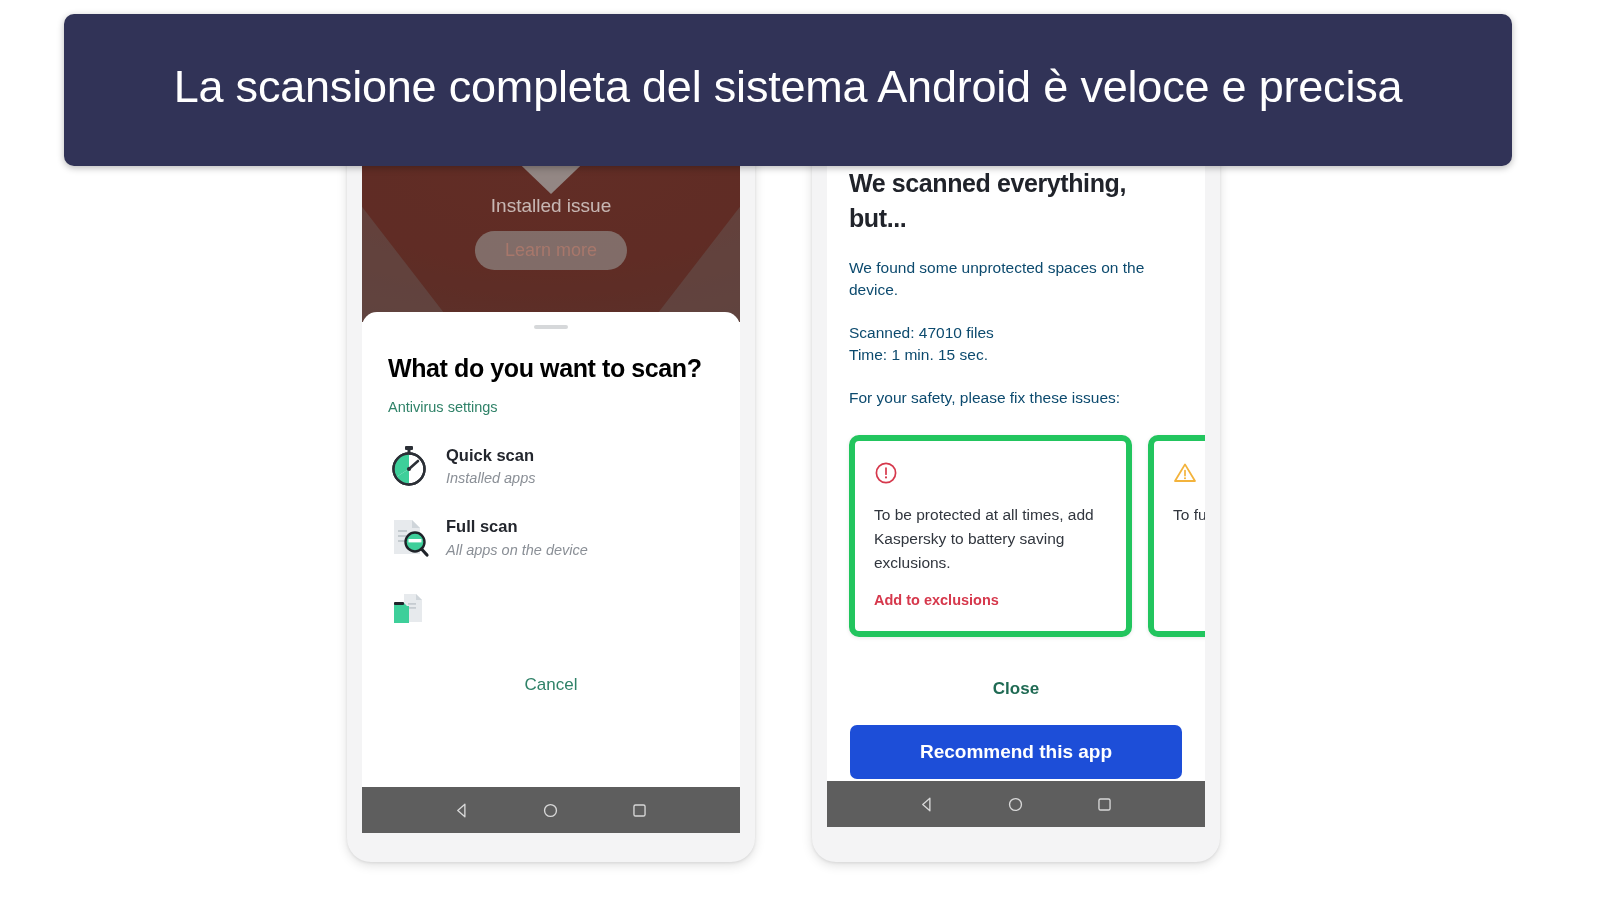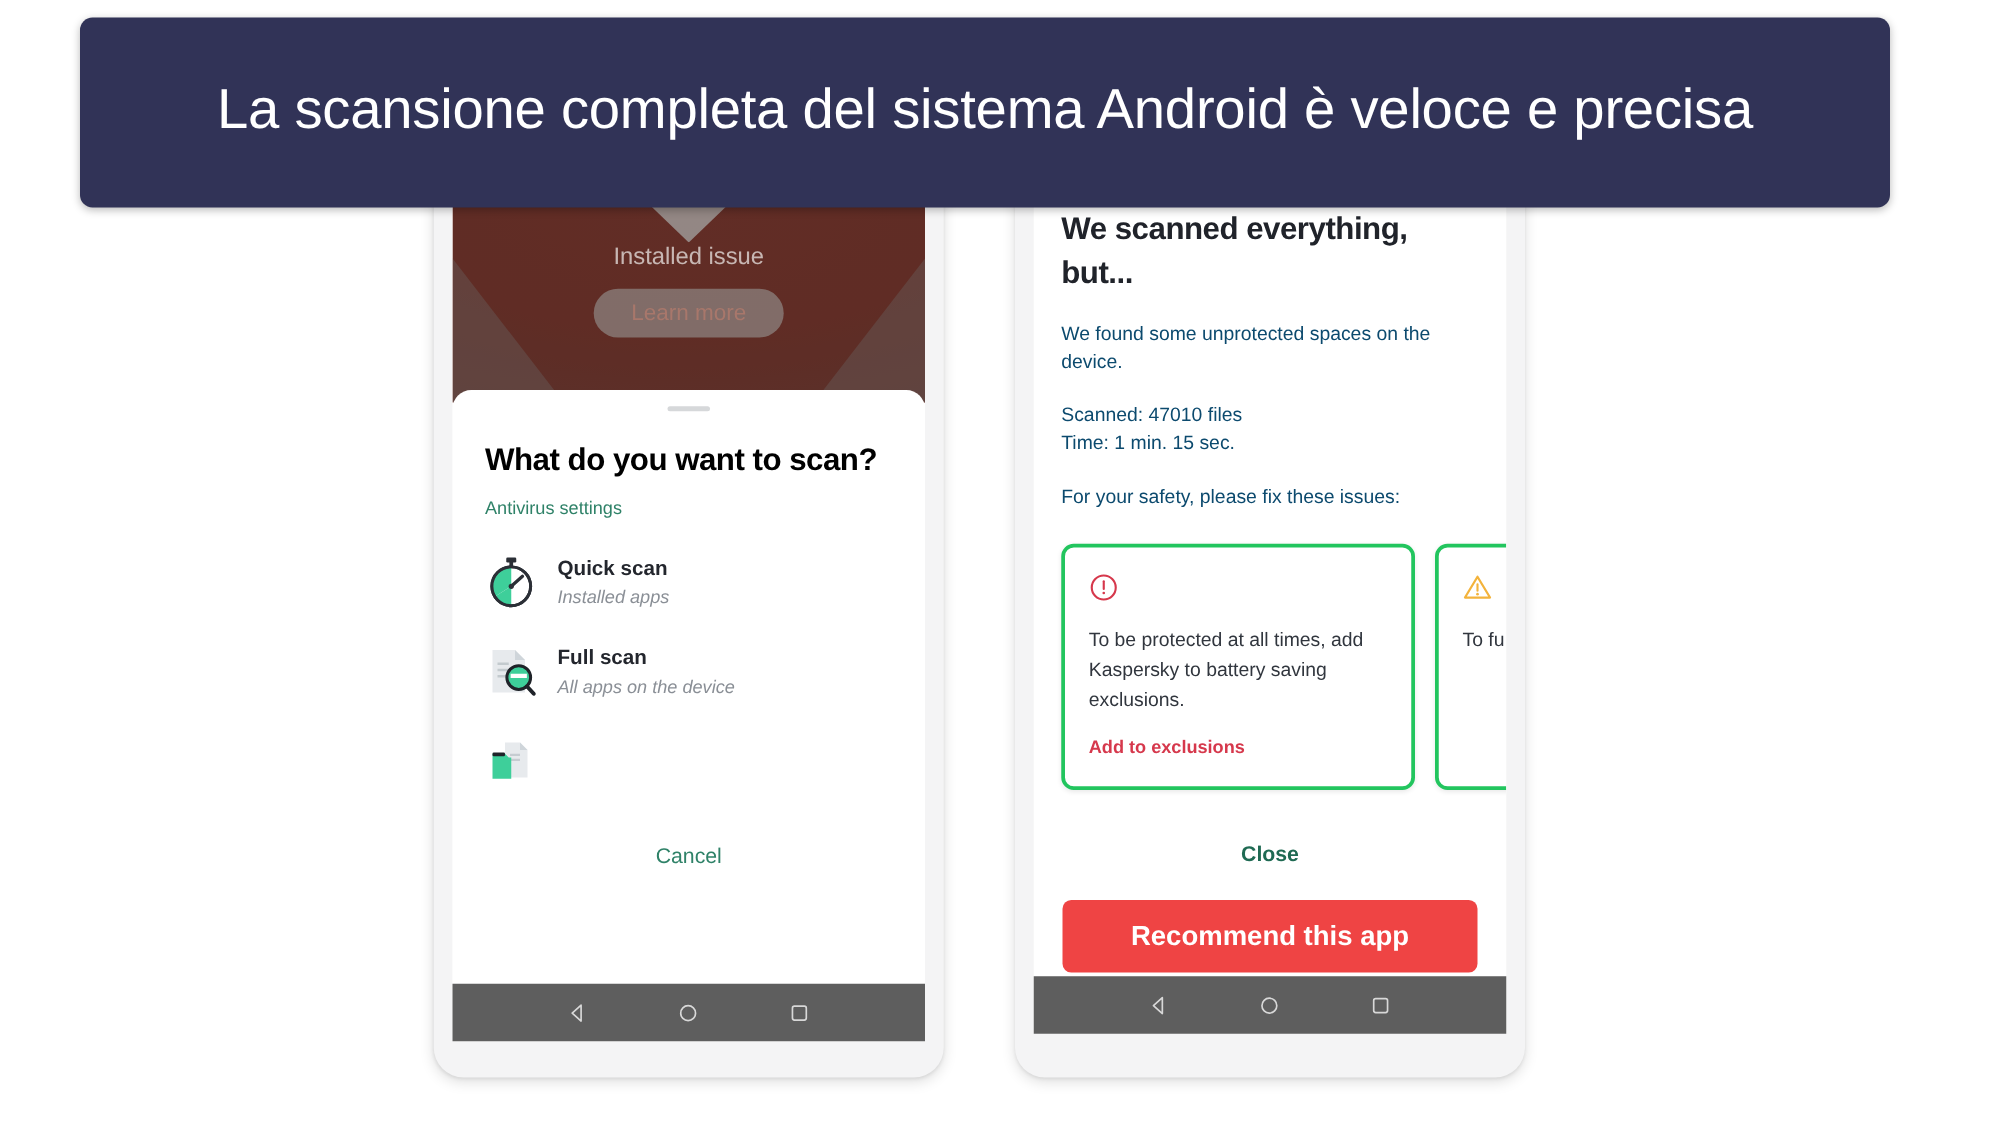--- a/index.html
+++ b/index.html
@@ -235,21 +235,21 @@
 
   #issue-cards {
     display: flex;
     gap: 16px;
     margin-top: 26px;
   }
   .issue-card {
     flex: 0 0 283px;
     background: #ffffff;
     border-radius: 10px;
-    border: 3px solid #22c55e;
+    border: 6px solid #22c55e;
     box-shadow: 0 1px 4px rgba(0,0,0,0.09);
     padding: 20px 19px 22px 19px;
     min-height: 180px;
   }
   .card-icon { width: 24px; height: 24px; margin-bottom: 14px; }
   .card-text {
     font-size: 15.5px;
     line-height: 1.55;
     color: #31363e;
   }
@@ -276,23 +276,23 @@
     font-family: inherit;
     cursor: pointer;
   }
   #recommend-btn {
     display: block;
     width: 332px;
     margin: 26px auto 0 auto;
     padding: 16px 0;
     border: none;
     border-radius: 7px;
-    background: #ef4444;
+    background: #1d4ed8;
     color: #ffffff;
-    font-size: 22px;
+    font-size: 19px;
     font-weight: bold;
     font-family: inherit;
     cursor: pointer;
   }
 
   
   .navbar {
     position: absolute;
     left: 15px;
     right: 15px;

